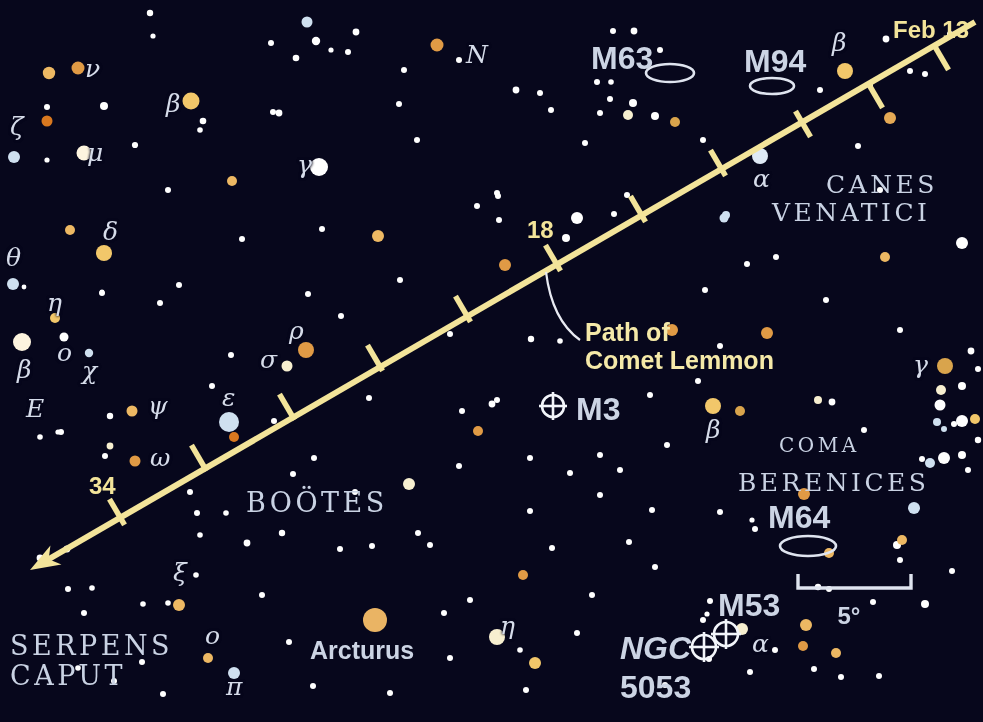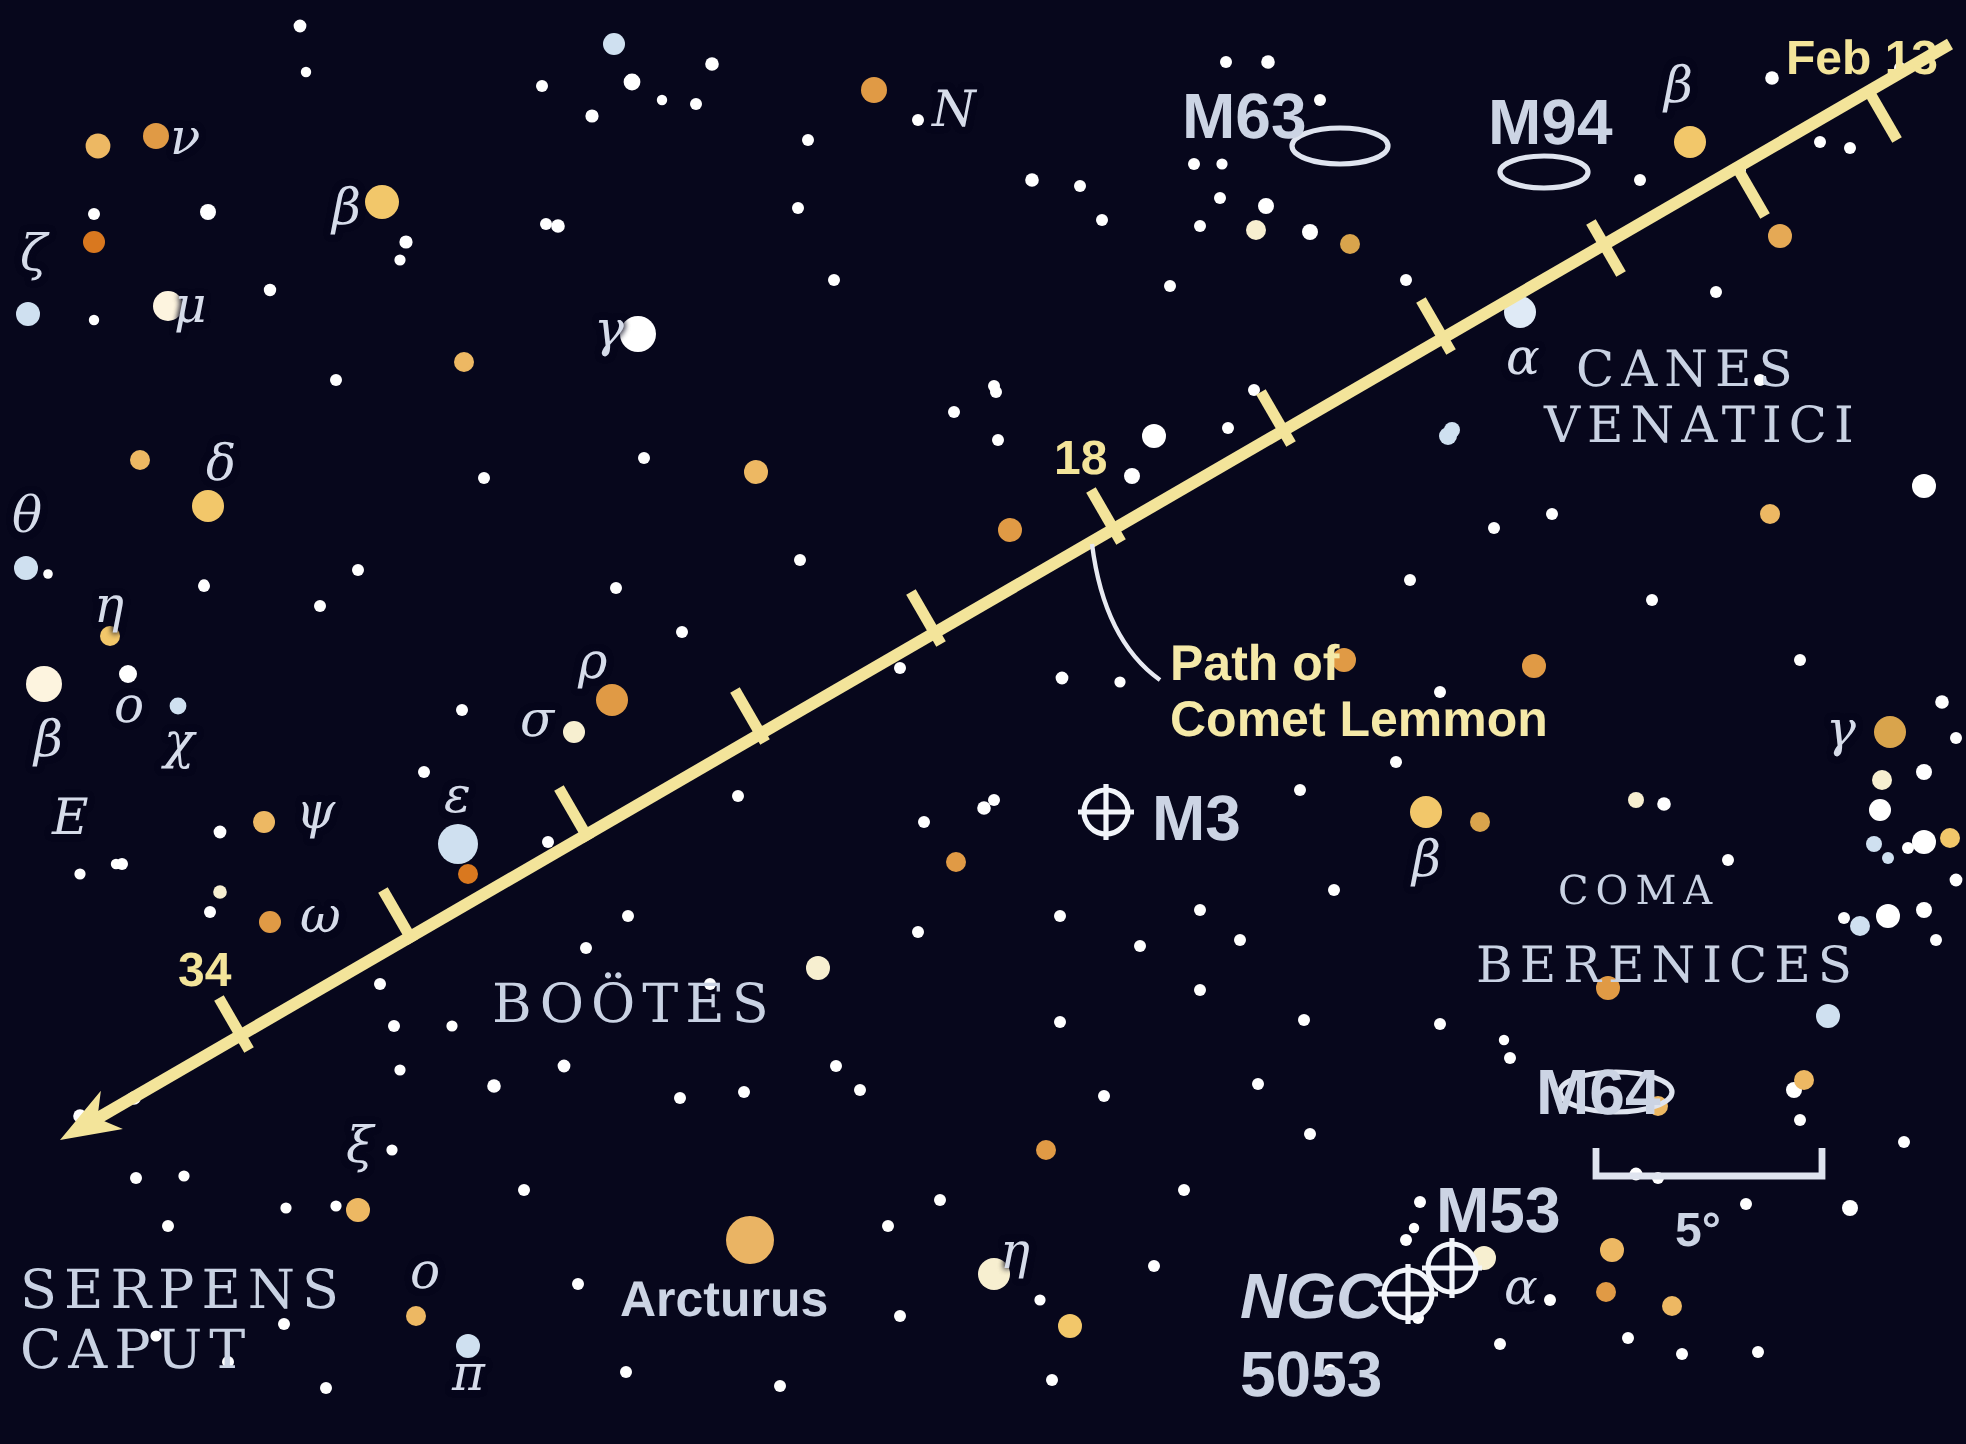--- a/index.html
+++ b/index.html
@@ -359,26 +359,26 @@
   <div class="label-layer" id="labels">
       <div class="lbl datelbl" style="left: 893px; top: 18px;">Feb 13</div>
       <div class="lbl datelbl" style="left: 527px; top: 218px;">18</div>
       <div class="lbl datelbl" style="left: 89px; top: 474px;">34</div>
       <div class="lbl pathlbl" style="left: 585px; top: 318px;">
         <div>Path of</div>
         <div>Comet Lemmon</div>
       </div>
       <div class="lbl dso" style="left: 591px; top: 42px;">M63</div>
       <div class="lbl dso" style="left: 744px; top: 45px;">M94</div>
-      <div class="lbl dso" style="left: 768px; top: 530px;">M64</div>
+      <div class="lbl dso" style="left: 768px; top: 501px;">M64</div>
       <div class="lbl dso" style="left: 576px; top: 393px;">M3</div>
       <div class="lbl dso" style="left: 718px; top: 589px;">M53</div>
       <div class="lbl dso" style="left: 620px; top: 632px; font-style: italic;">NGC</div>
       <div class="lbl dso" style="left: 620px; top: 671px;">5053</div>
-      <div class="lbl constel" style="left: 788px; top: 172px; font-size: 25px;">CANES</div>
+      <div class="lbl constel" style="left: 826px; top: 172px; font-size: 25px;">CANES</div>
       <div class="lbl constel" style="left: 772px; top: 200px; font-size: 25px;">VENATICI</div>
       <div class="lbl constel" style="left: 779px; top: 435px; font-size: 20px;">COMA</div>
       <div class="lbl constel" style="left: 738px; top: 470px; font-size: 25px;">BERENICES</div>
       <div class="lbl constel" style="left: 10px; top: 632px; font-size: 27px;">SERPENS</div>
       <div class="lbl constel" style="left: 246px; top: 489px; font-size: 27px;">BOÖTES</div>
       <div class="lbl constel" style="left: 10px; top: 662px; font-size: 27px;">CAPUT</div>
       <div class="lbl greek" style="left: 85px; top: 56px;">ν</div>
       <div class="lbl greek" style="left: 166px; top: 91px;">β</div>
       <div class="lbl greek" style="left: 10px; top: 114px;">ζ</div>
       <div class="lbl greek" style="left: 87px; top: 140px;">μ</div>

